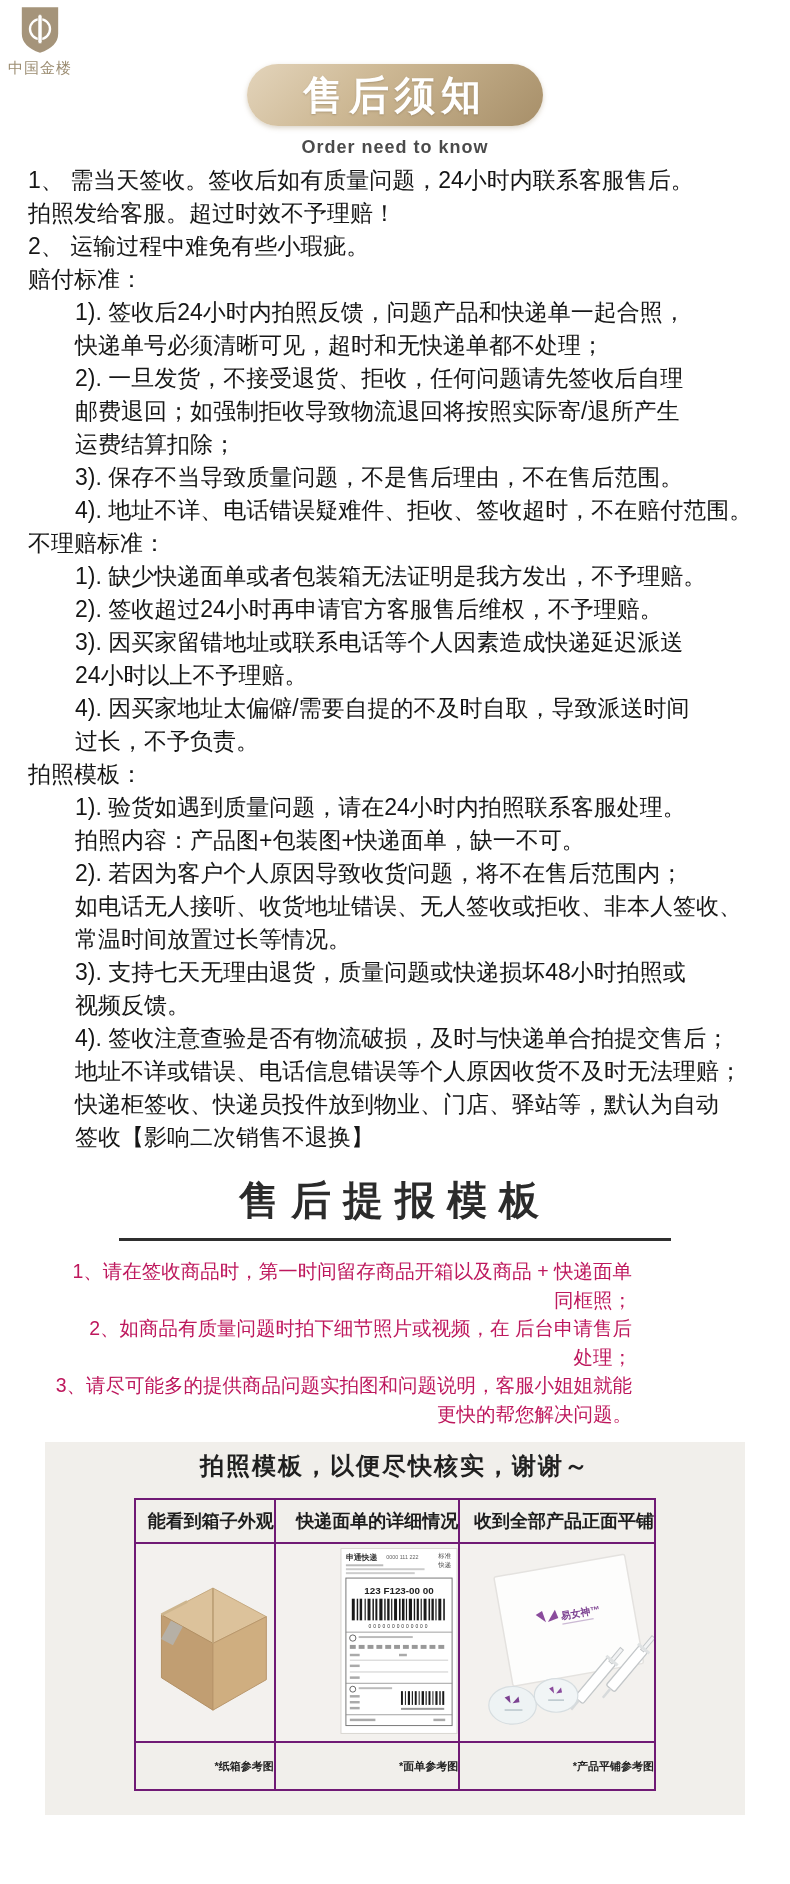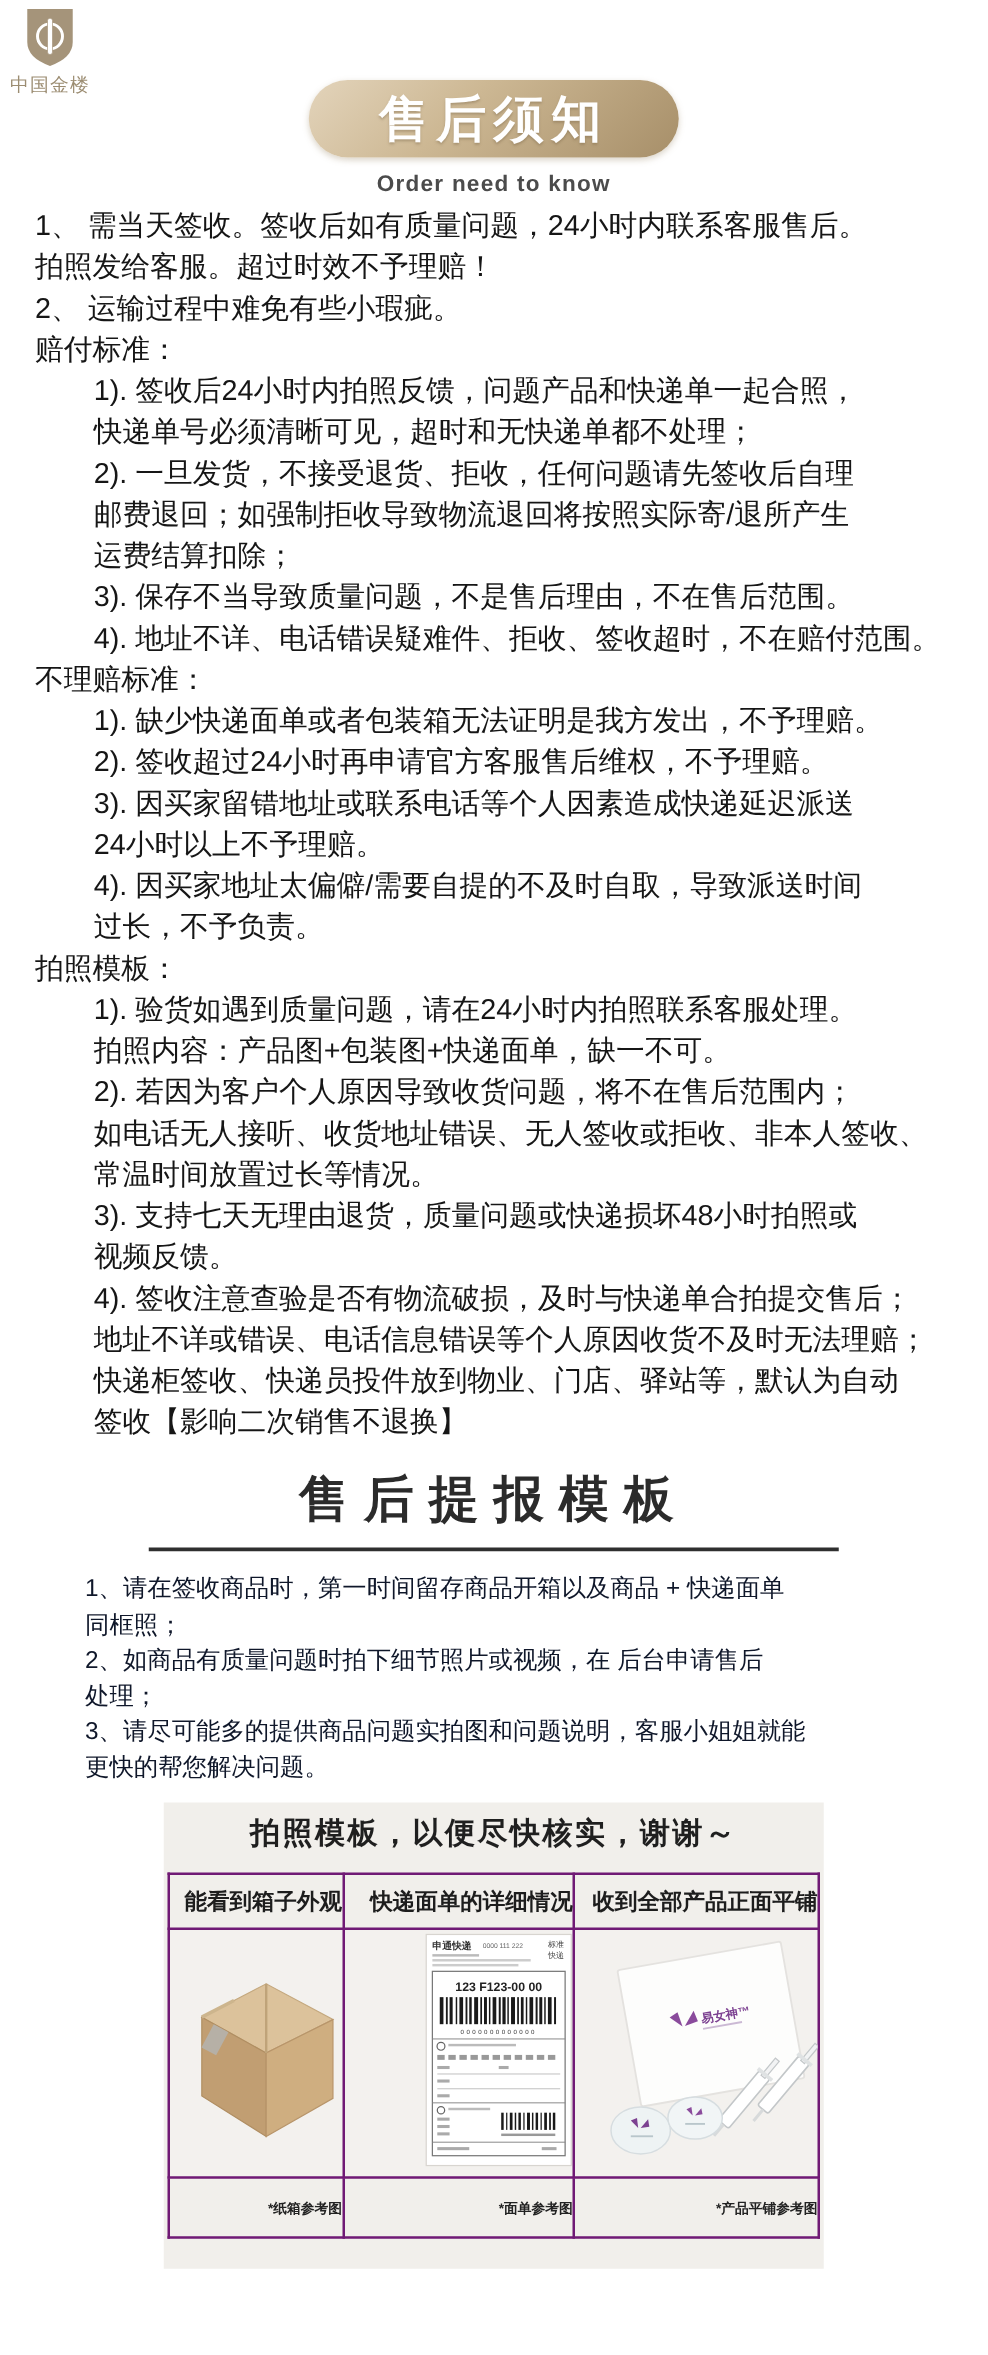--- a/index.html
+++ b/index.html
@@ -21,23 +21,23 @@
   }
   .banner-text{font-size:40px;font-weight:bold;color:#ffffff;letter-spacing:6px;text-shadow:0 1px 2px rgba(120,100,70,.4);font-family:Liberation Serif, serif;}
   .subtitle{margin-top:11px;text-align:center;font-size:18px;font-weight:600;color:#4b4b4b;letter-spacing:1px;}
   
   .notice{margin:6px 24px 0 28px;font-size:23px;line-height:33px;color:#161616;}
   .notice .line{white-space:nowrap;}
   .notice .line.indent{padding-left:47px;}
   
   .tpl-heading{margin-top:22px;text-align:center;font-size:40px;line-height:48px;letter-spacing:12px;color:#2b2b2b;font-weight:700;}
   .tpl-divider{width:552px;height:3px;background:#2f2f2f;margin:14px auto 0;}
-  .tpl-steps{width:580px;margin:16px 0 0 68px;font-size:19.5px;line-height:28.5px;color:#0f172a;}
-  
-  .panel{width:528px;margin:14px auto 0;background:#f1efeb;padding:8px 0 24px;}
+  .tpl-steps{width:580px;margin:16px 0 0 52px;font-size:19.5px;line-height:28.5px;color:#be185d;text-align:right;}
+  
+  .panel{width:700px;margin:14px auto 0;background:#f1efeb;padding:8px 0 24px;}
   .panel-title{text-align:center;font-size:24px;font-weight:bold;color:#1f1f1f;letter-spacing:2px;}
   table.photo{width:522px;margin:16px auto 0;border-collapse:collapse;}
   table.photo td{border:2px solid #701a75;text-align:right;vertical-align:middle;padding:0;}
   td.hd{height:42px;font-size:18px;font-weight:bold;color:#1d1d1d;}
   td.img{height:197px;background:#f3f1ee;}
   td.cap{height:46px;font-size:11px;font-weight:bold;color:#222;}
 </style>
 </head>
 <body>
 

